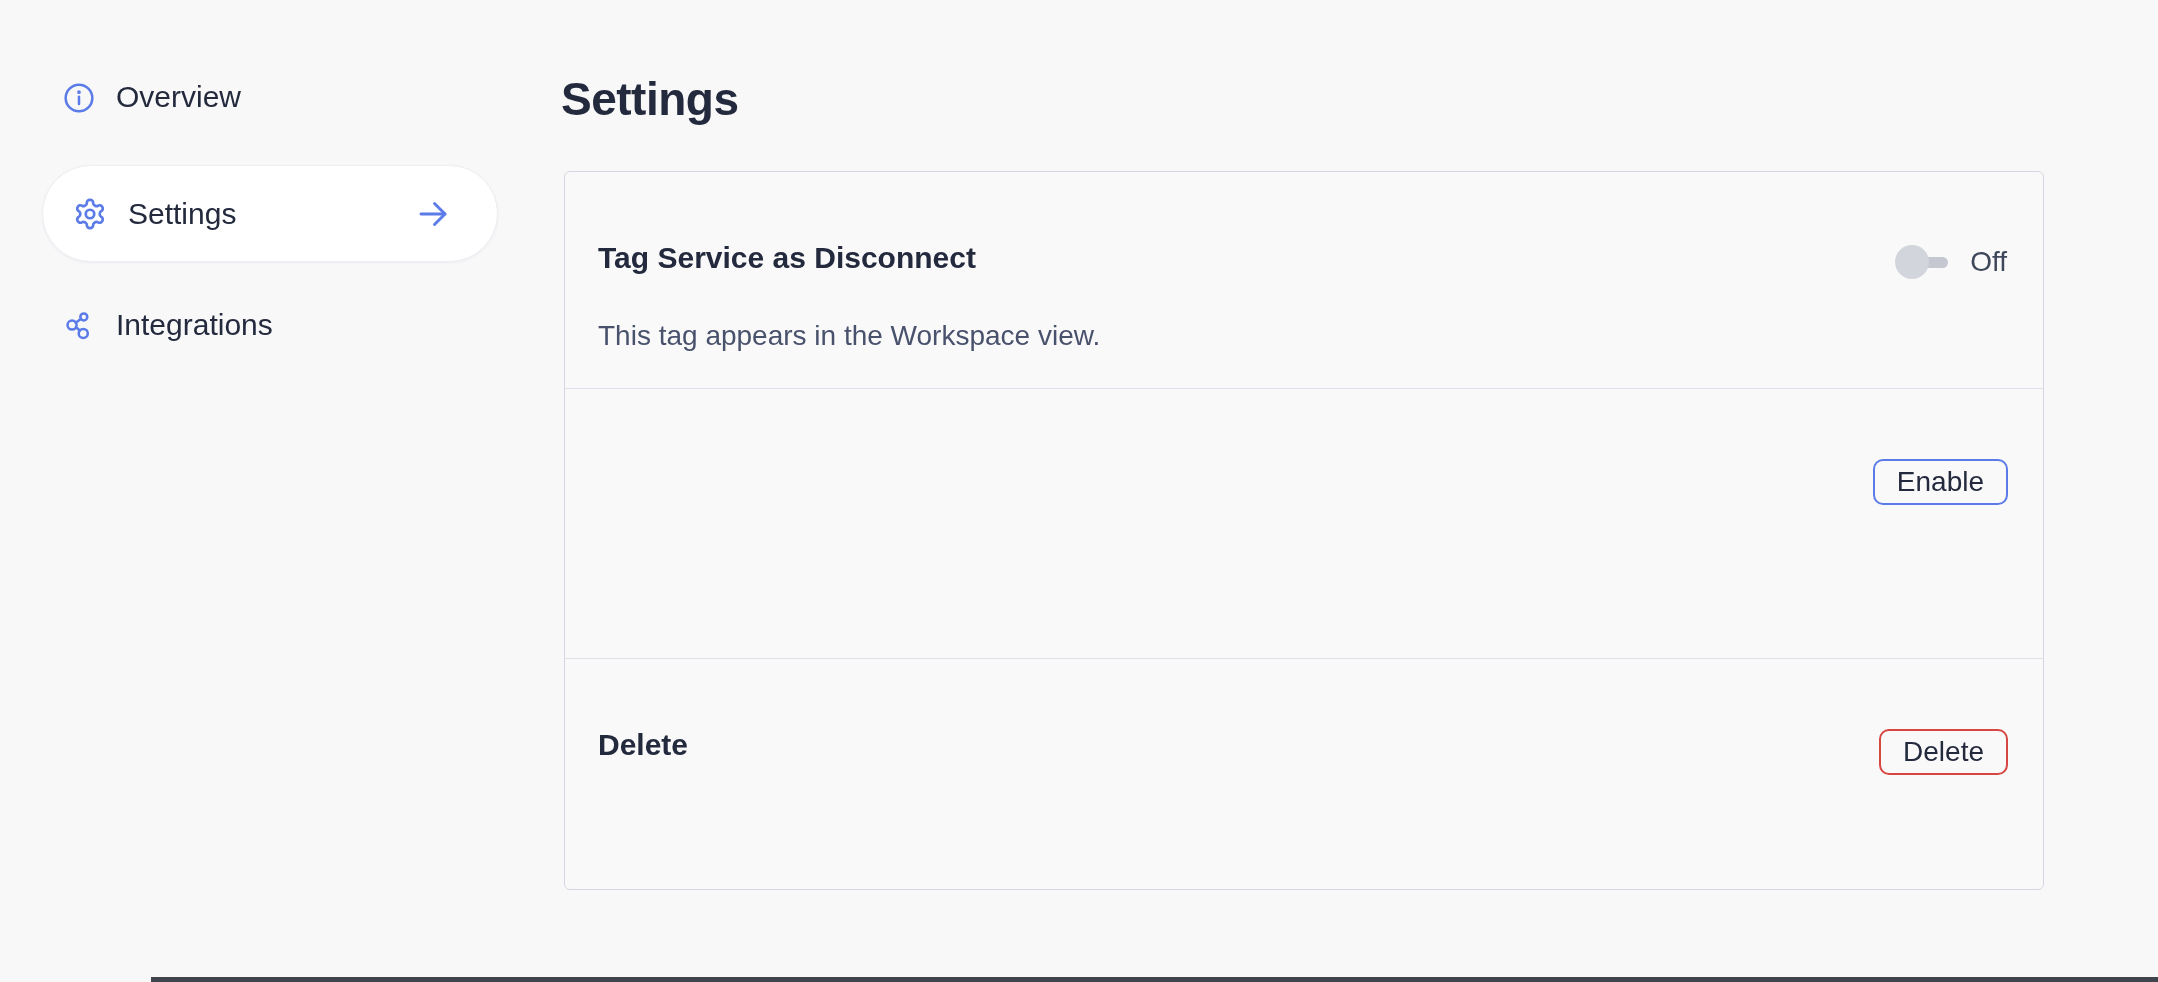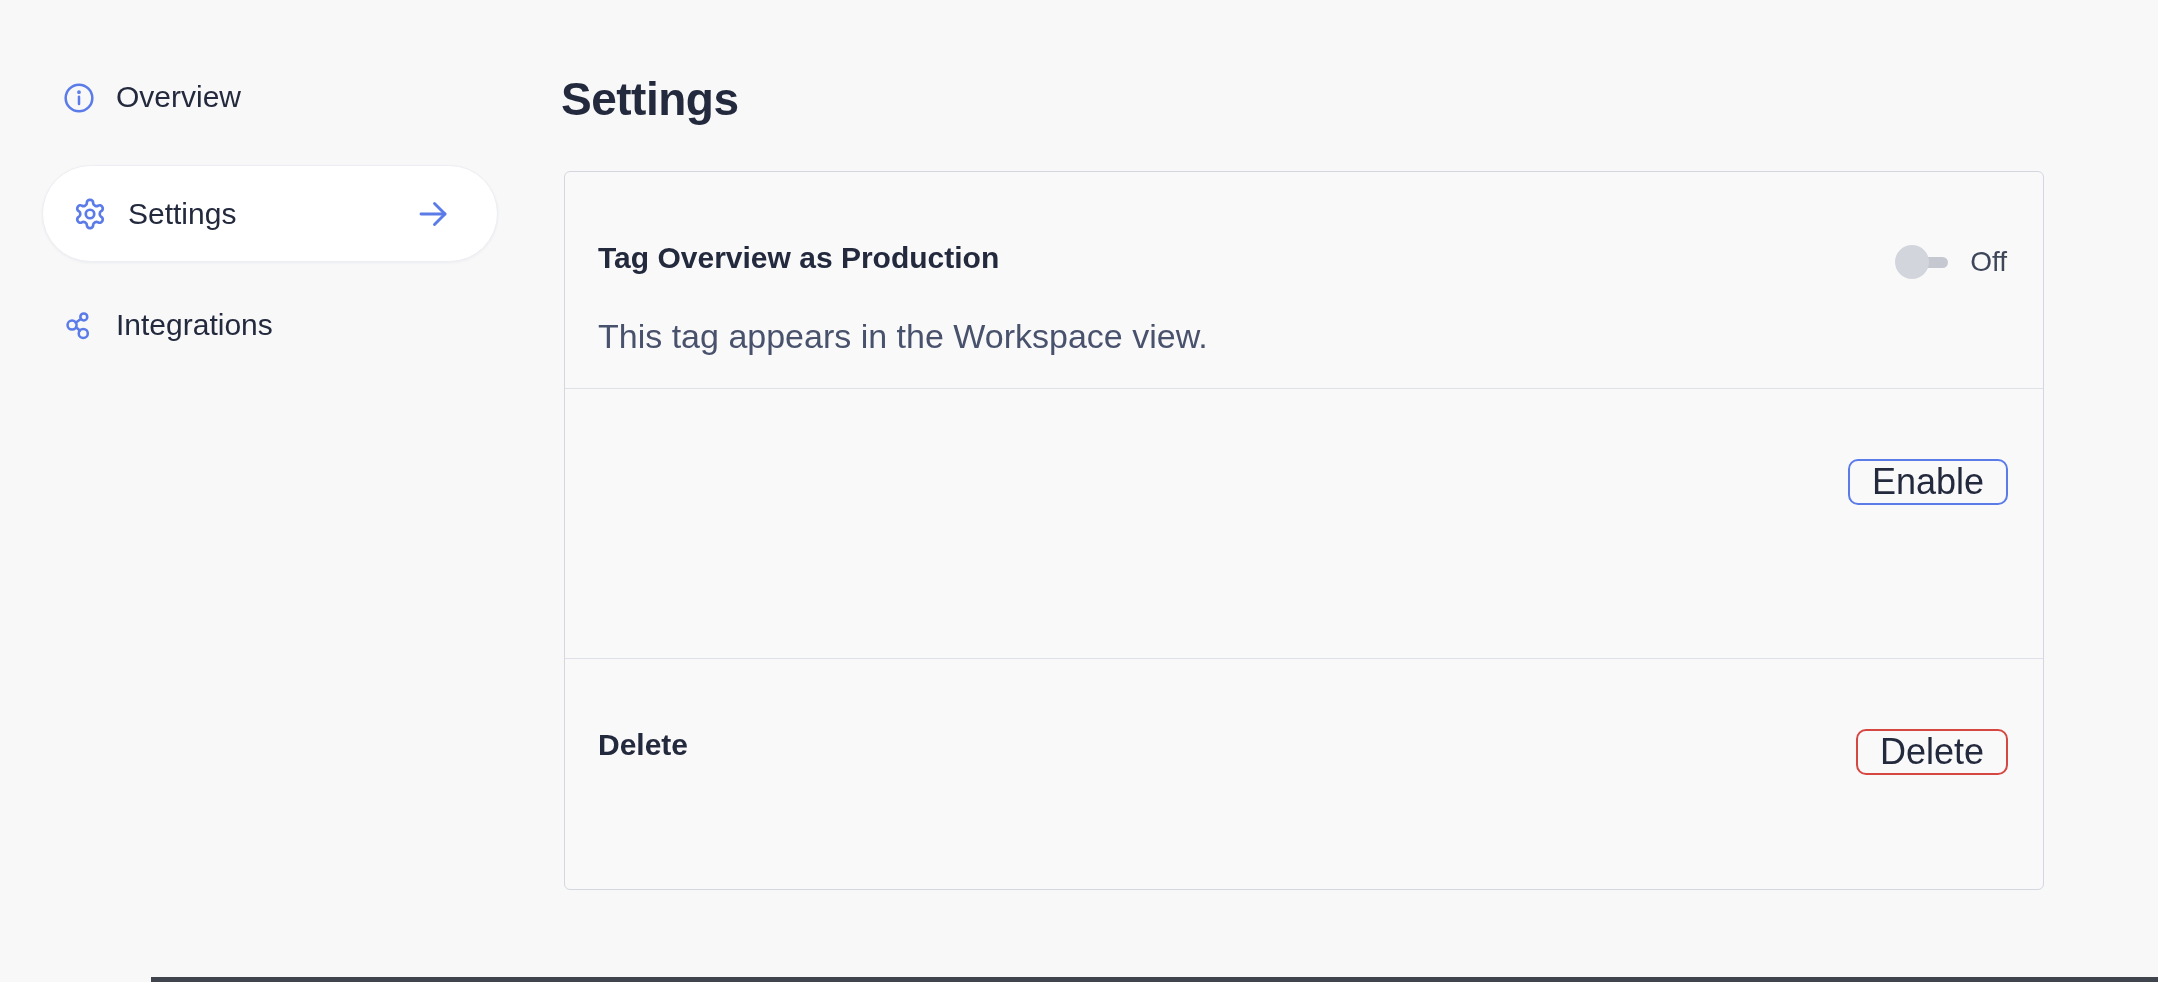--- a/index.html
+++ b/index.html
@@ -41,35 +41,35 @@
 
   .card {
     position: absolute; left: 3px; top: 171px; width: 1480px; height: 719px;
     background: #f9f9fa; border: 1px solid var(--card-border, #d4d7e0); border-radius: 6px;
   }
   .card-row { position: relative; padding: 66px 35px 0 33px; }
   .row-1 { height: 216px; }
   .row-2 { height: 270px; border-top: 1px solid var(--divider, #dfe1e9); }
   .row-3 { height: 231px; border-top: 1px solid var(--divider, #dfe1e9); }
   .row-title { font-size: 30px; font-weight: 700; color: var(--text-primary); line-height: 40px; margin-bottom: 32px; }
-  .row-desc { font-size: 34px; color: var(--text-secondary, #49526c); line-height: 52px; max-width: 1400px; }
+  .row-desc { font-size: 28px; color: var(--text-secondary, #49526c); line-height: 52px; max-width: 1400px; }
 
   
   .toggle-group { position: absolute; top: 73px; right: 36px; display: flex; align-items: center; }
   .toggle { display: flex; align-items: center; cursor: pointer; }
   .toggle-knob { width: 34px; height: 34px; border-radius: 50%; background: var(--toggle-knob, #d2d5dc); position: relative; z-index: 1; }
   .toggle-track { width: 26px; height: 11px; border-radius: 6px; background: var(--toggle-track, #c5c8d1); margin-left: -7px; }
   .toggle-label { font-size: 28px; color: #3e4659; margin-left: 22px; }
 
   
   .row-btn {
     position: absolute; top: 70px; right: 35px; height: 46px; padding: 0 22px;
     display: inline-flex; align-items: center; justify-content: center;
     background: transparent; border-radius: 10px; font-family: inherit;
-    font-size: 36px; font-weight: 500; color: var(--text-primary); cursor: pointer;
+    font-size: 28px; font-weight: 500; color: var(--text-primary); cursor: pointer;
   }
   .btn-enable { border: 2px solid var(--accent, #5b7be8); }
   .btn-delete { border: 2px solid var(--danger, #d64742); }
 
   
   .bottom-bar { position: absolute; left: 151px; right: 0; bottom: 0; height: 5px; background: var(--bottom-bar, #40444c); }
 </style>
 </head>
 <body>
 
@@ -116,21 +116,21 @@
   </div>
 
 </div>
 
 <div class="main">
   <h1 class="page-title">Settings</h1>
 
   <div class="card">
 
     <div class="card-row row-1">
-      <div class="row-title">Tag Overview as Production</div>
+      <div class="row-title">Tag Service as Disconnect</div>
       <div class="row-desc">This tag appears in the Workspace view.</div>
       <div class="toggle-group">
         <span class="toggle">
           <span class="toggle-knob"></span>
           <span class="toggle-track"></span>
         </span>
         <span class="toggle-label">Off</span>
       </div>
     </div>
 

